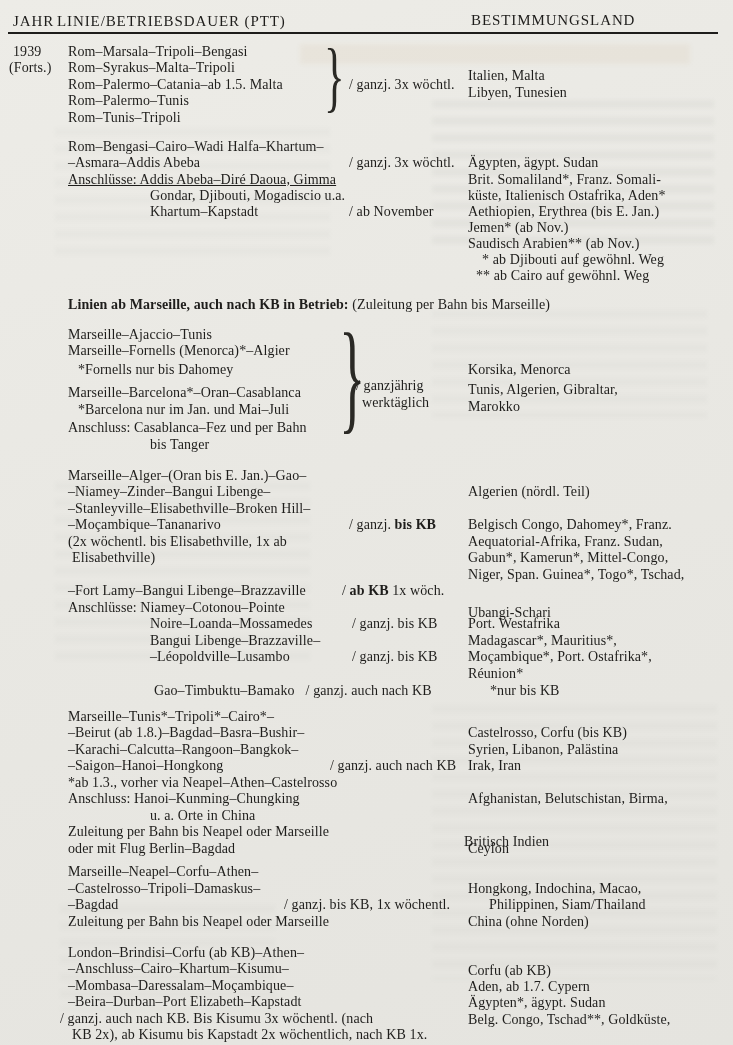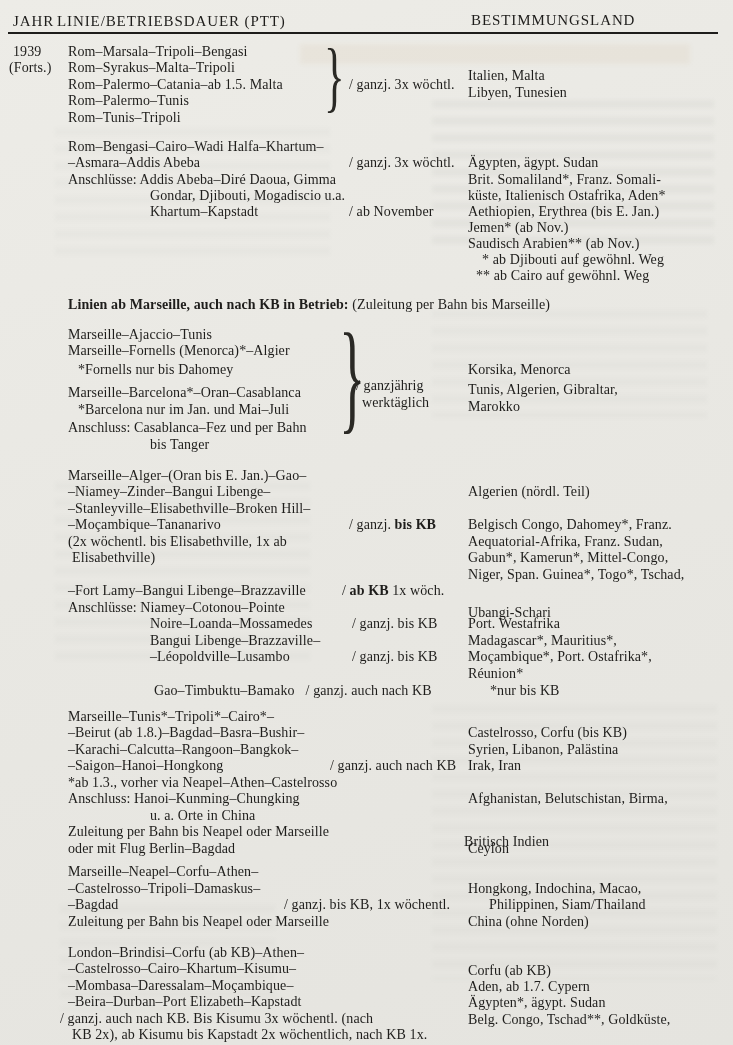--- a/index.html
+++ b/index.html
@@ -78,21 +78,21 @@
   <div class="t" style="left:68px;top:77px;">Rom–Palermo–Catania–ab 1.5. Malta</div>
   <div class="t" style="left:68px;top:93px;">Rom–Palermo–Tunis</div>
   <div class="t" style="left:68px;top:110px;">Rom–Tunis–Tripoli</div>
   <div class="brace brace1">}</div>
   <div class="t" style="left:349px;top:77px;">/ ganzj. 3x wöchtl.</div>
   <div class="t" style="left:468px;top:68px;">Italien, Malta</div>
   <div class="t" style="left:468px;top:85px;">Libyen, Tunesien</div>
 
   <div class="t" style="left:68px;top:139px;">Rom–Bengasi–Cairo–Wadi Halfa–Khartum–</div>
   <div class="t" style="left:68px;top:155px;">–Asmara–Addis Abeba</div>
-  <div class="t" style="left:68px;top:172px;">Anschlüsse: Addis Abeba–Diré Daoua, Gimma</div>
+  <div class="t" style="left:68px;top:172px;text-decoration:underline;">Anschlüsse: Addis Abeba–Diré Daoua, Gimma</div>
   <div class="t" style="left:150px;top:188px;">Gondar, Djibouti, Mogadiscio u.a.</div>
   <div class="t" style="left:150px;top:204px;">Khartum–Kapstadt</div>
   <div class="t" style="left:349px;top:155px;">/ ganzj. 3x wöchtl.</div>
   <div class="t" style="left:349px;top:204px;">/ ab November</div>
   <div class="t" style="left:468px;top:155px;">Ägypten, ägypt. Sudan</div>
   <div class="t" style="left:468px;top:172px;">Brit. Somaliland*, Franz. Somali-</div>
   <div class="t" style="left:468px;top:188px;">küste, Italienisch Ostafrika, Aden*</div>
   <div class="t" style="left:468px;top:204px;">Aethiopien, Erythrea (bis E. Jan.)</div>
   <div class="t" style="left:468px;top:220px;">Jemen* (ab Nov.)</div>
   <div class="t" style="left:468px;top:236px;">Saudisch Arabien** (ab Nov.)</div>
@@ -162,21 +162,21 @@
   <div class="t" style="left:468px;top:742px;">Syrien, Libanon, Palästina</div>
   <div class="t" style="left:468px;top:758px;">Irak, Iran</div>
   <div class="t" style="left:468px;top:791px;">Afghanistan, Belutschistan, Birma,</div>
   <div class="t" style="left:464px;top:808px;margin-top:26px;">Britisch Indien</div>
   <div class="t" style="left:468px;top:841px;">Ceylon</div>
   <div class="t" style="left:468px;top:881px;">Hongkong, Indochina, Macao,</div>
   <div class="t" style="left:468px;top:897px;margin-left:21px;">Philippinen, Siam/Thailand</div>
   <div class="t" style="left:468px;top:914px;">China (ohne Norden)</div>
 
   <div class="t" style="left:68px;top:945px;">London–Brindisi–Corfu (ab KB)–Athen–</div>
-  <div class="t" style="left:68px;top:961px;">–Castelrosso–Cairo–Khartum–Kisumu–</div>
+  <div class="t" style="left:68px;top:961px;">–Anschluss–Cairo–Khartum–Kisumu–</div>
   <div class="t" style="left:68px;top:978px;">–Mombasa–Daressalam–Moçambique–</div>
   <div class="t" style="left:68px;top:994px;">–Beira–Durban–Port Elizabeth–Kapstadt</div>
   <div class="t" style="left:60px;top:1011px;">/ ganzj. auch nach KB. Bis Kisumu 3x wöchentl. (nach</div>
   <div class="t" style="left:72px;top:1027px;">KB 2x), ab Kisumu bis Kapstadt 2x wöchentlich, nach KB 1x.</div>
   <div class="t" style="left:468px;top:963px;">Corfu (ab KB)</div>
   <div class="t" style="left:468px;top:979px;">Aden, ab 1.7. Cypern</div>
   <div class="t" style="left:468px;top:995px;">Ägypten*, ägypt. Sudan</div>
   <div class="t" style="left:468px;top:1012px;">Belg. Congo, Tschad**, Goldküste,</div>
 
 </div>

